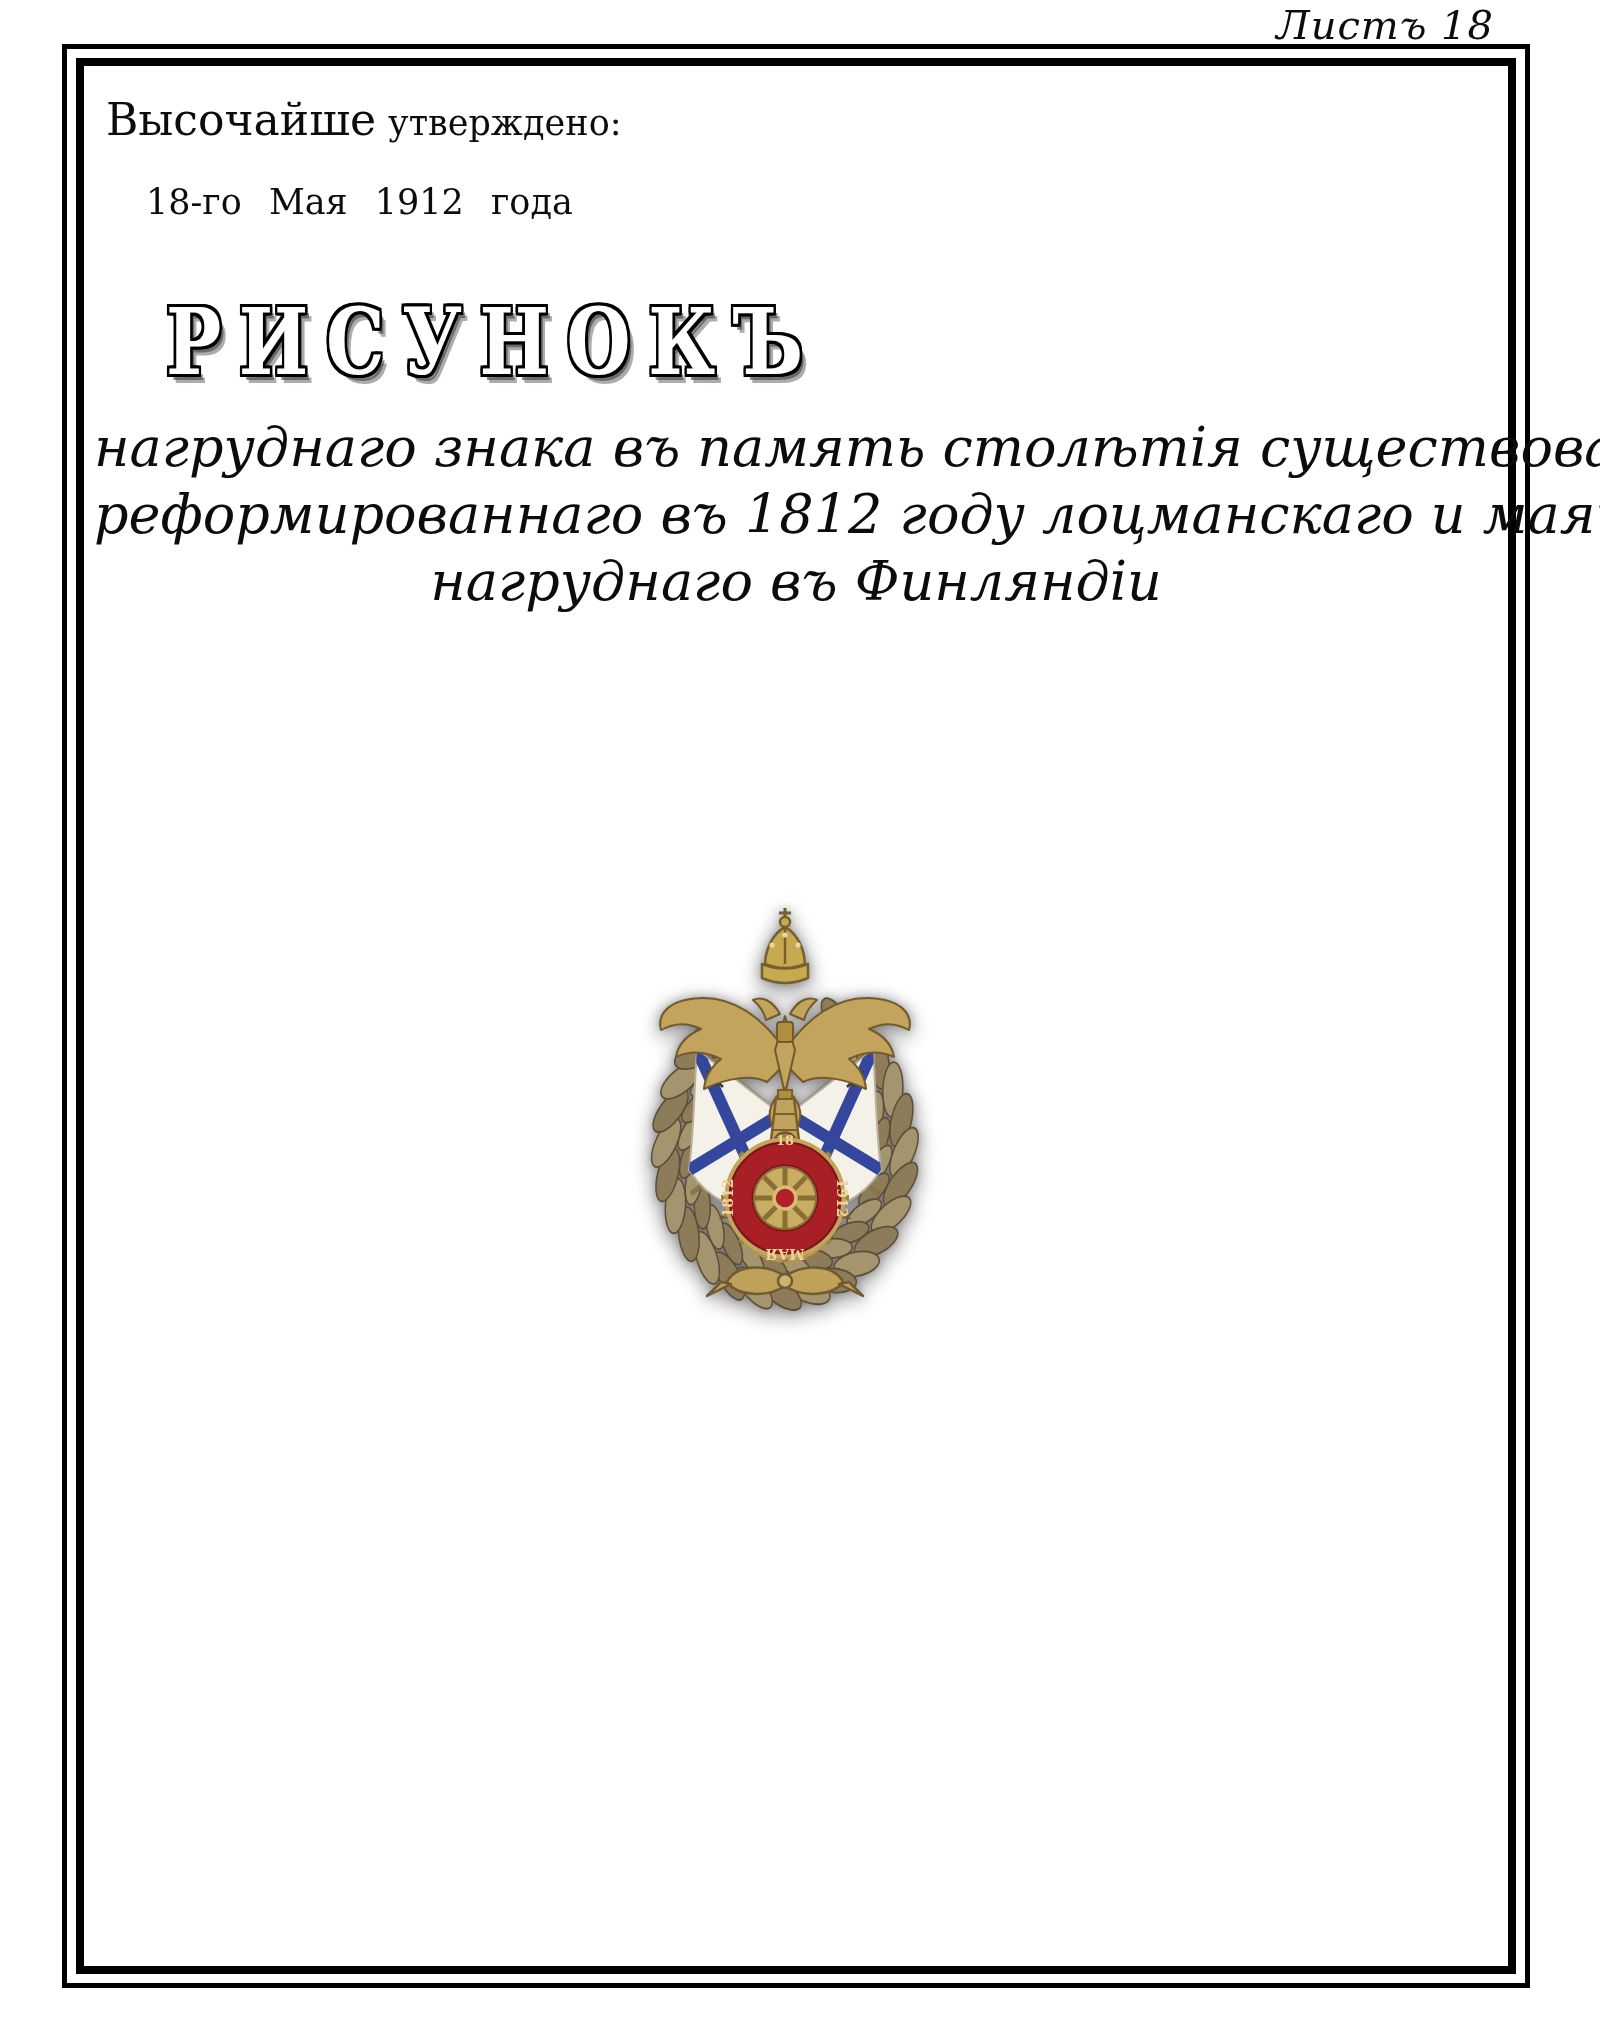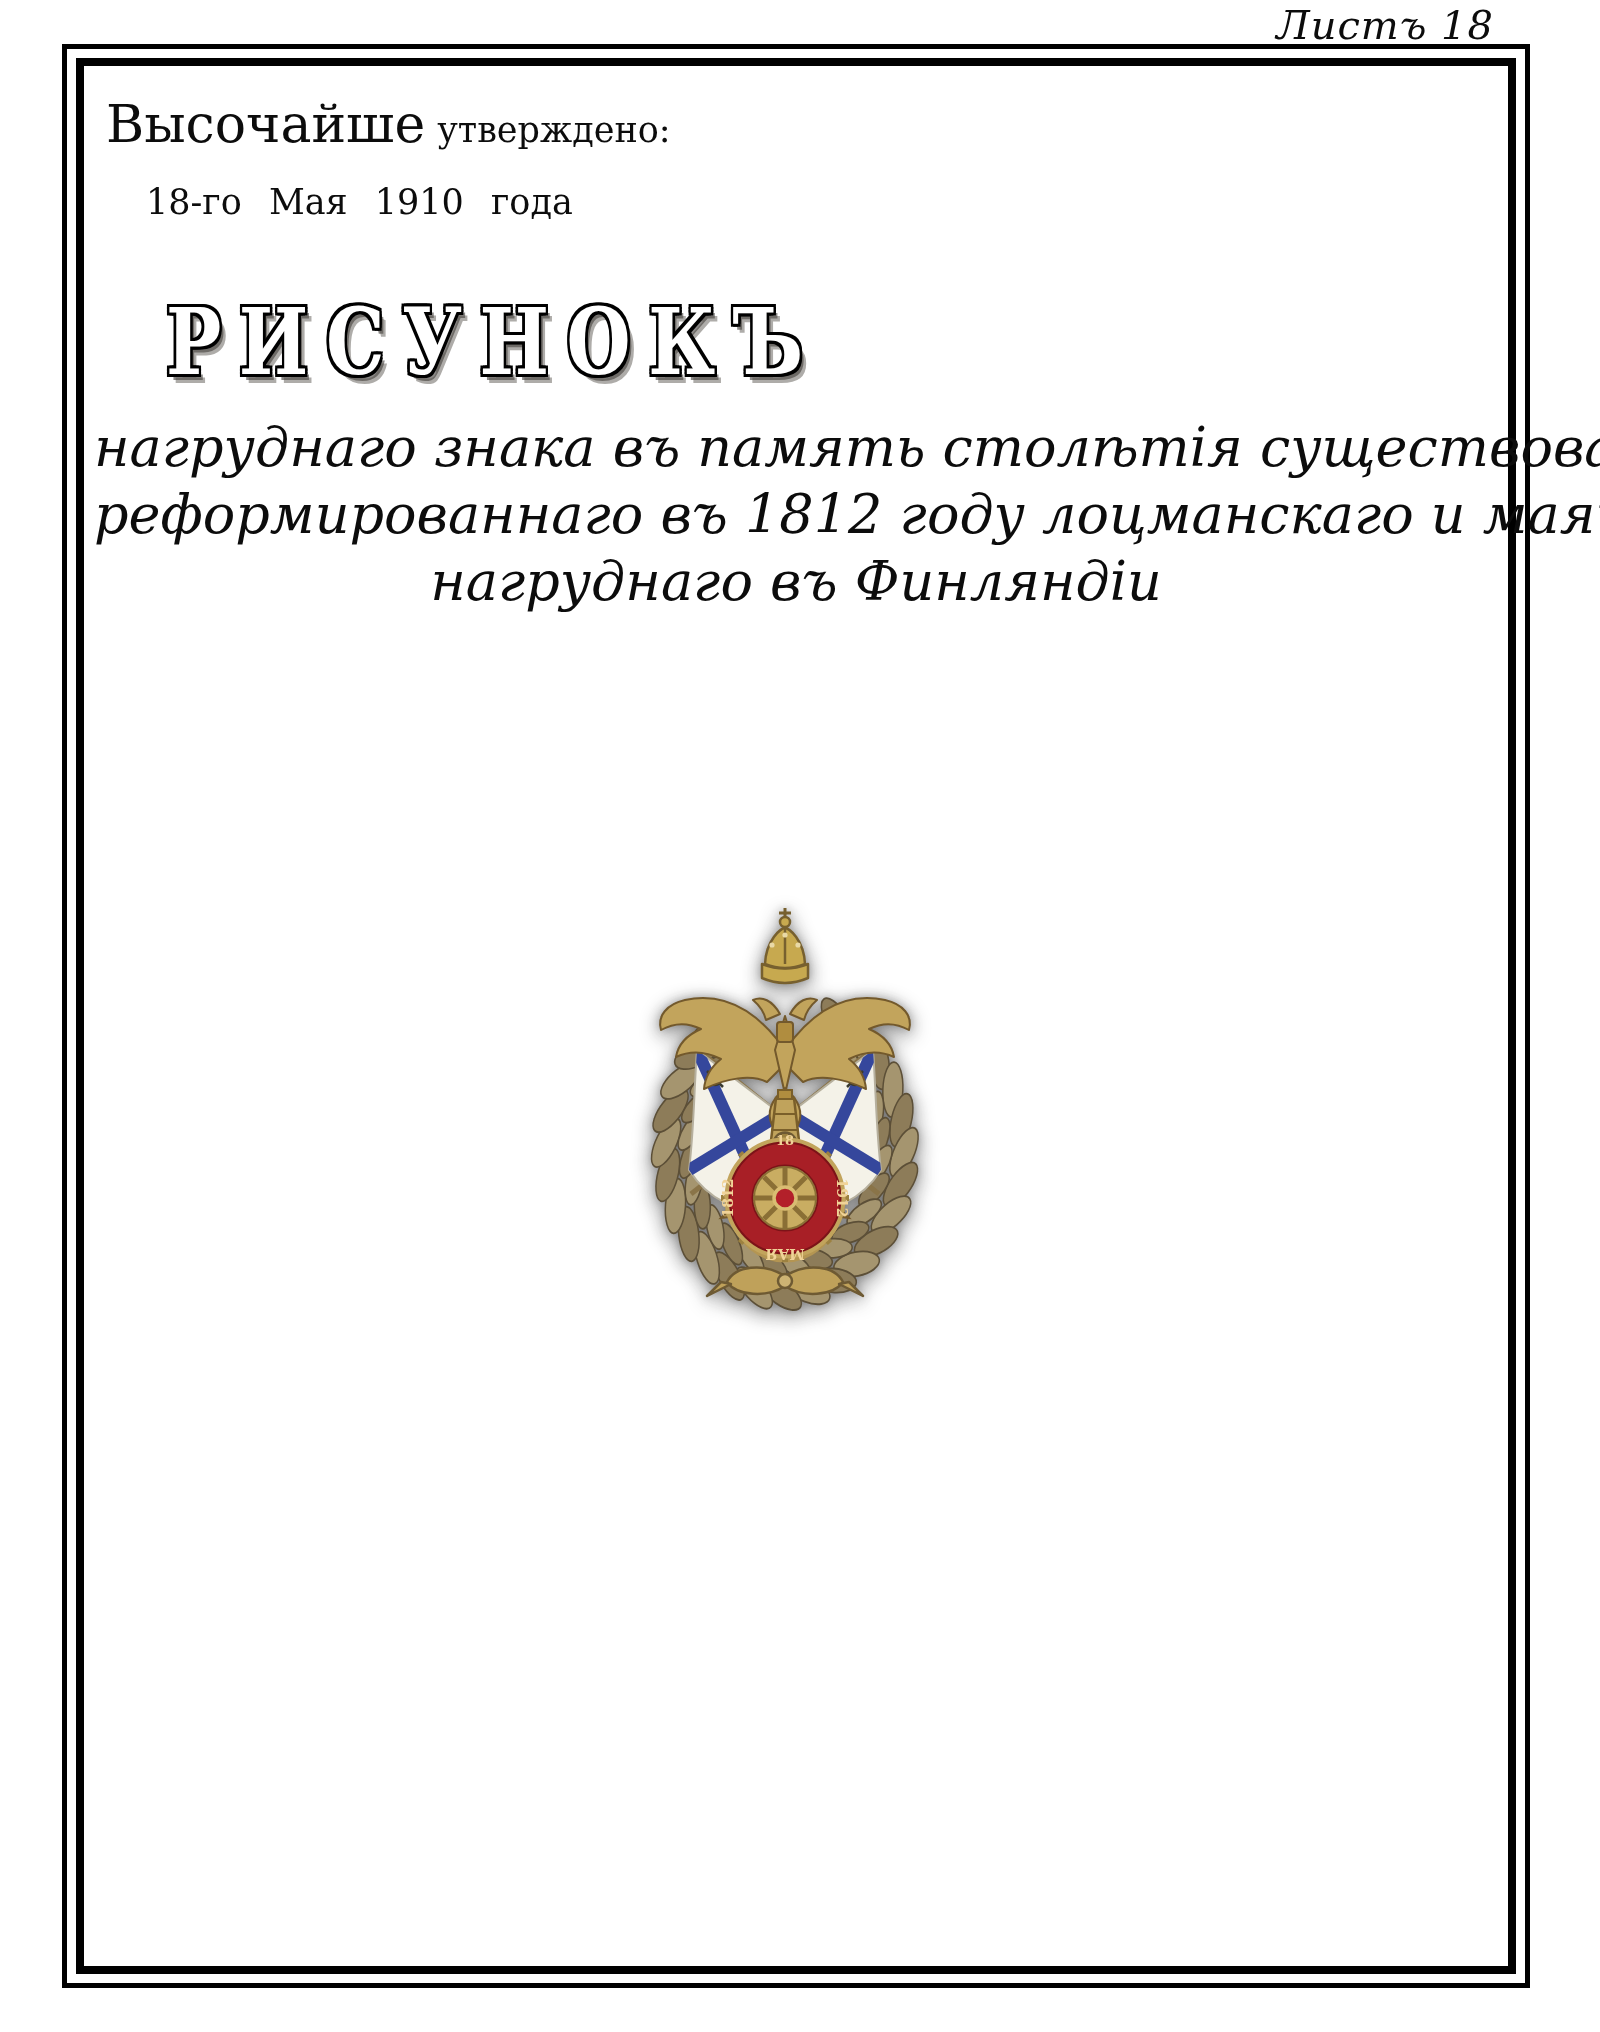--- a/index.html
+++ b/index.html
@@ -18,21 +18,21 @@
     position:absolute;left:62px;top:44px;width:1458px;height:1934px;
     border:5px solid #000;
   }
   .frame-inner{
     position:absolute;left:9px;top:9px;right:9px;bottom:9px;
     border:8px solid #000;
   }
   .content{position:absolute;left:0;top:0;right:0;bottom:0;}
 
   .approval{position:absolute;left:22px;top:28px;white-space:nowrap;}
-  .approval .big{font-size:52px;}
+  .approval .big{font-size:44px;}
   .approval .small{font-size:35px;margin-left:12px;}
   .approval-date{
     position:absolute;left:62px;top:116px;font-size:35px;word-spacing:16px;white-space:nowrap;
   }
   .reference{
     position:absolute;right:80px;top:30px;font-weight:bold;font-size:40px;
     word-spacing:20px;white-space:nowrap;
   }
 
   .drawing-title{
@@ -69,21 +69,21 @@
 <div class="sheet-label">Листъ 18</div>
 
 <div class="frame-outer">
   <div class="frame-inner">
     <div class="content">
 
       <div class="approval">
         <span class="big">Высочайше</span><span class="small">утверждено:</span>
       </div>
 
-      <div class="approval-date">18-го Мая 1910 года</div>
+      <div class="approval-date">18-го Мая 1912 года</div>
 
 
       <div class="drawing-title">
         <span>РИСУНОКЪ</span>
       </div>
 
       <div class="subtitle">
         <div>нагруднаго знака въ память столѣтія существованія</div>
         <div>реформированнаго въ 1812 году лоцманскаго и маячнаго</div>
         <div>нагруднаго въ Финляндіи</div>

